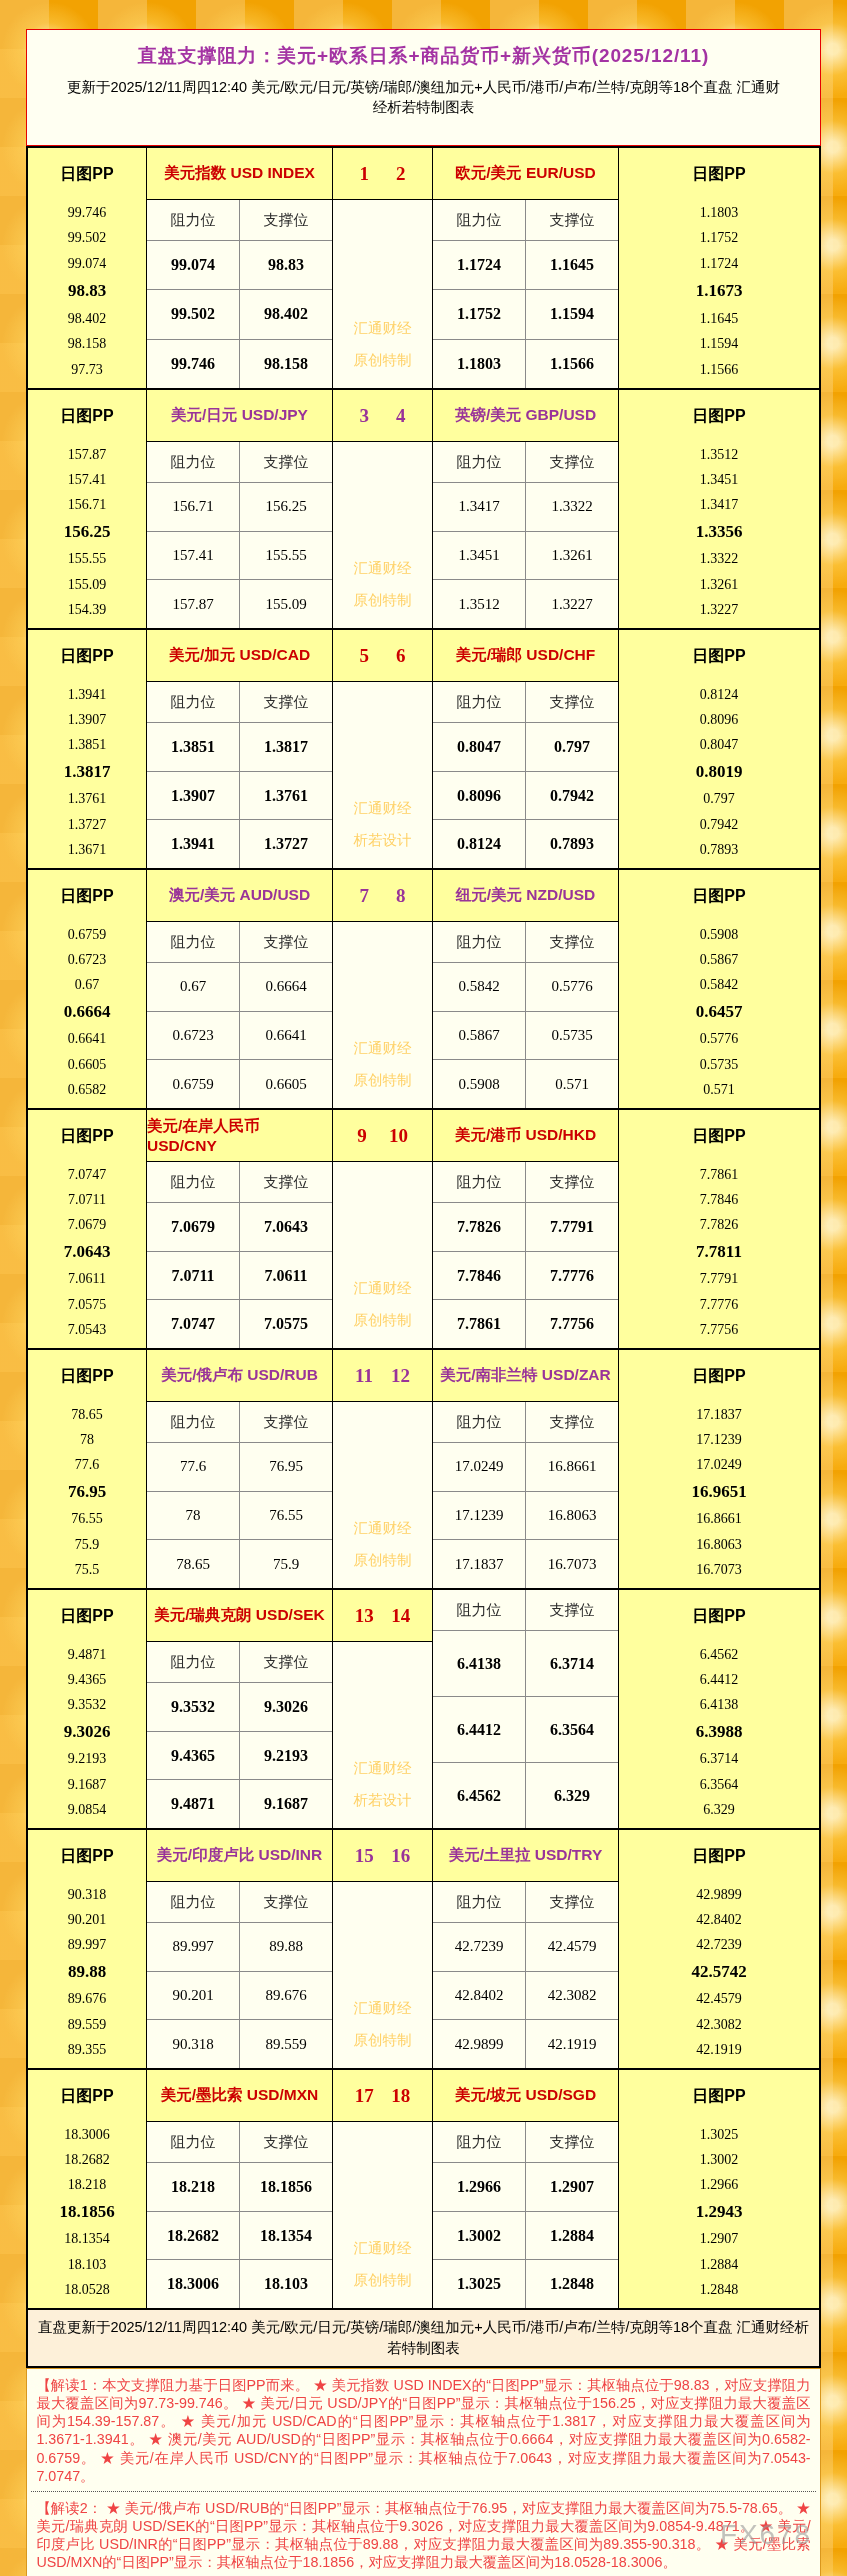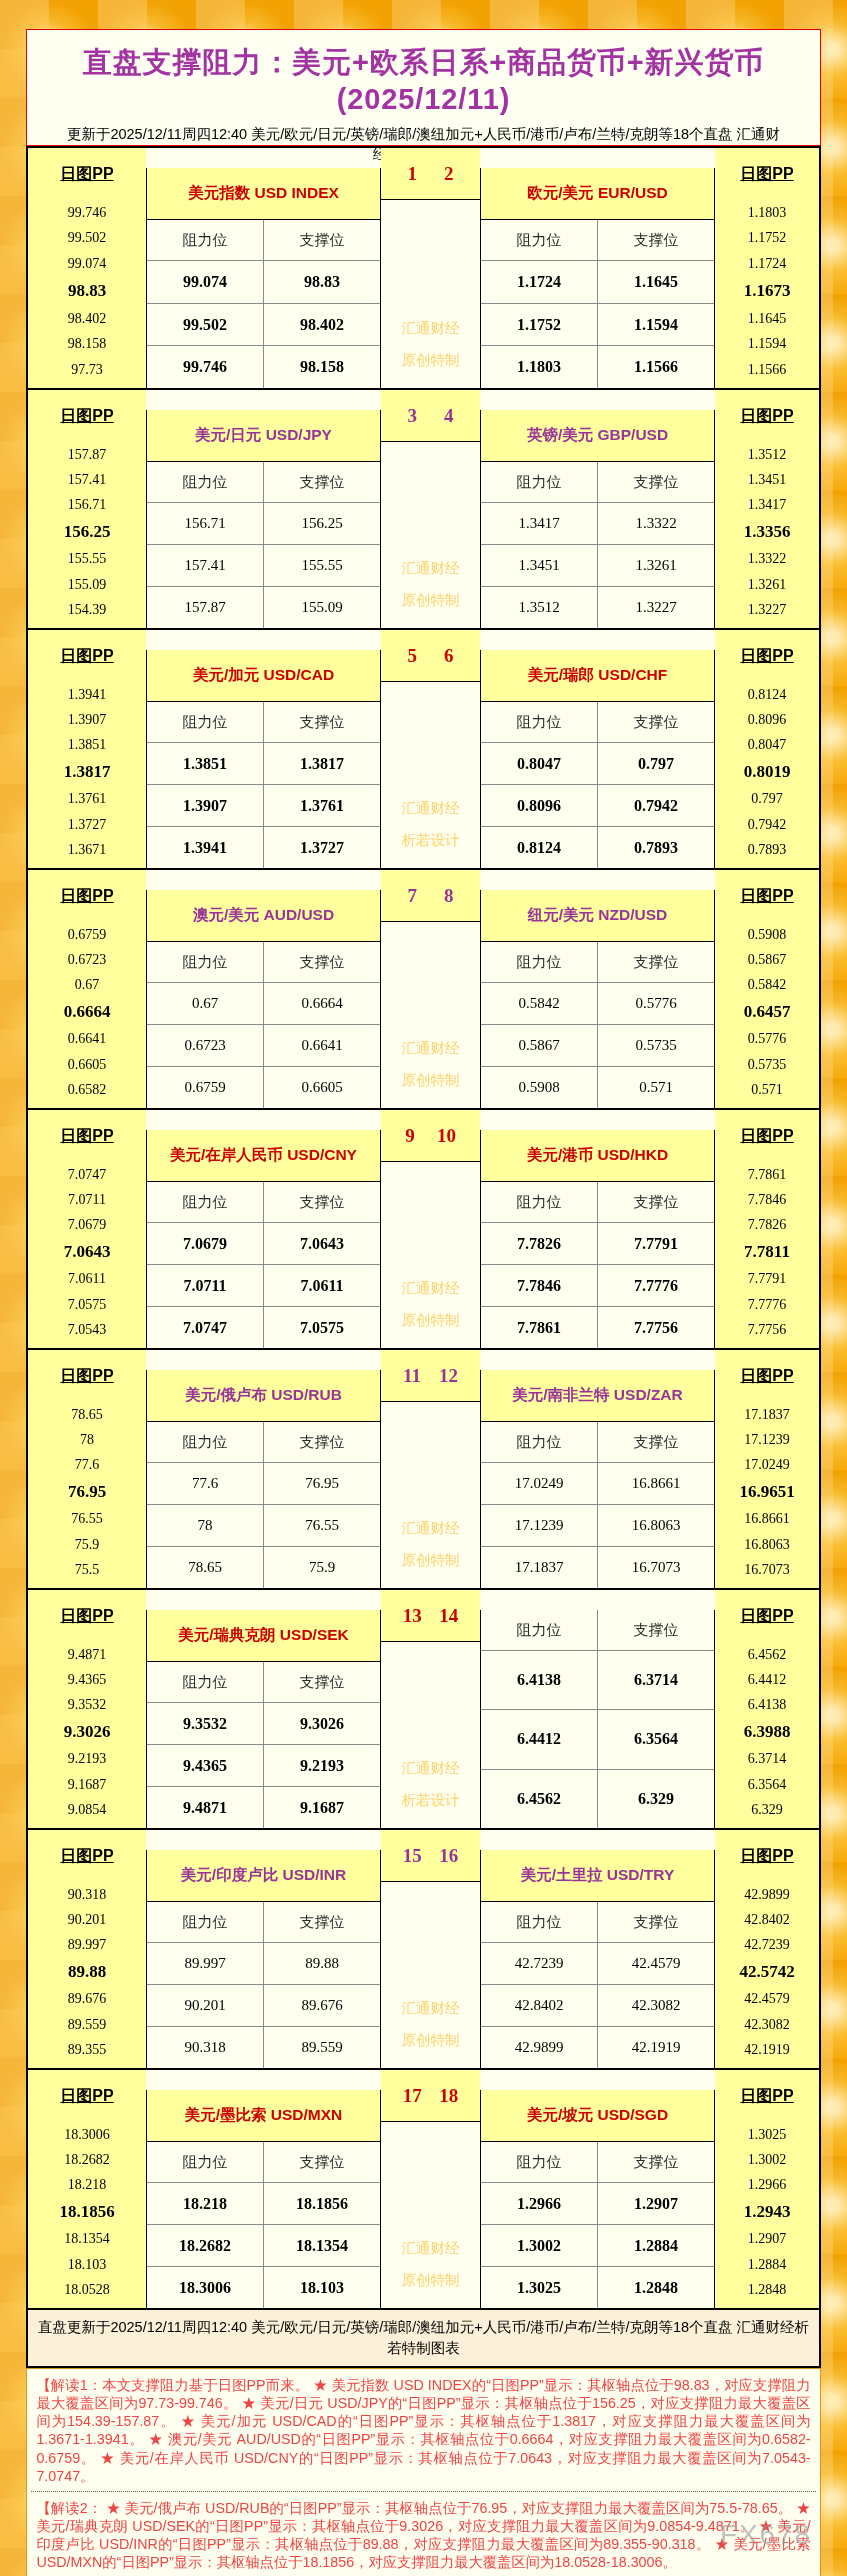--- a/index.html
+++ b/index.html
@@ -16,39 +16,39 @@
     overflow:hidden;
     position:relative;
   }
   .content{ position:absolute; left:26px; top:29px; width:795px; }
 
   
   .title-box{
     width:795px; height:117px; background:#fffff2;
     border:1.9px solid #e60000; text-align:center; padding-top:13px;
   }
-  .main-title{ font-size:29px; font-weight:bold; color:#a333a3; letter-spacing:0.9px; }
+  .main-title{ font-size:19px; font-weight:bold; color:#a333a3; letter-spacing:0.9px; }
   .sub-title{ margin-top:9.4px; font-size:14.5px; color:#000; line-height:1.35; padding:0 34px; }
 
   
   .main-table{ width:795px; border:2.8px solid #000; background:#fffff0; }
   .block-row{ display:flex; height:240px; }
   .block-row + .block-row{ border-top:2.8px solid #000; }
 
   .pp-col{ width:118px; background:#ffff9e; display:flex; flex-direction:column; }
   .pp-col.right{ flex:1; width:auto; }
   .pp-head{ height:52px; display:flex; align-items:center; justify-content:center;
-            font-weight:bold; font-size:16px; color:#000;text-decoration:underline; }
+            font-weight:bold; font-size:16px; color:#000; }
   .pp-vals{ flex:1; display:flex; flex-direction:column; justify-content:space-around;
             align-items:center; font-family:"Liberation Serif", serif; font-size:14px;
             color:#000; padding-bottom:5.6px; }
   .pp-vals span:nth-child(4){ font-weight:bold; font-size:17px; }
 
-  .pair-col{ width:235px; border-left:1.9px solid #000; border-right:1.9px solid #000;
-             display:flex; flex-direction:column;margin-top:20px; }
+  .pair-col{ width:187px; border-left:1.9px solid #000; border-right:1.9px solid #000;
+             display:flex; flex-direction:column; }
   .pair-title{ height:52px; background:#ffff9e; border-bottom:1.9px solid #000;
                display:flex; align-items:center; justify-content:center;
                font-weight:bold; font-size:15.5px; }
   .rs-table{ flex:1; background:#fffff0; display:flex; flex-direction:column; }
   .rs-head{ height:41px; display:flex; border-bottom:0.9px solid #8a8a8a; }
   .rs-head > div{ flex:1; display:flex; align-items:center; justify-content:center;
                   font-size:15px; color:#2b2b2b;text-align:right; }
   .rs-head > div:first-child{ border-right:0.9px solid #8a8a8a; }
   .rs-row{ flex:1; display:flex; border-bottom:0.9px solid #8a8a8a; }
   .rs-row:last-child{ border-bottom:none; }

